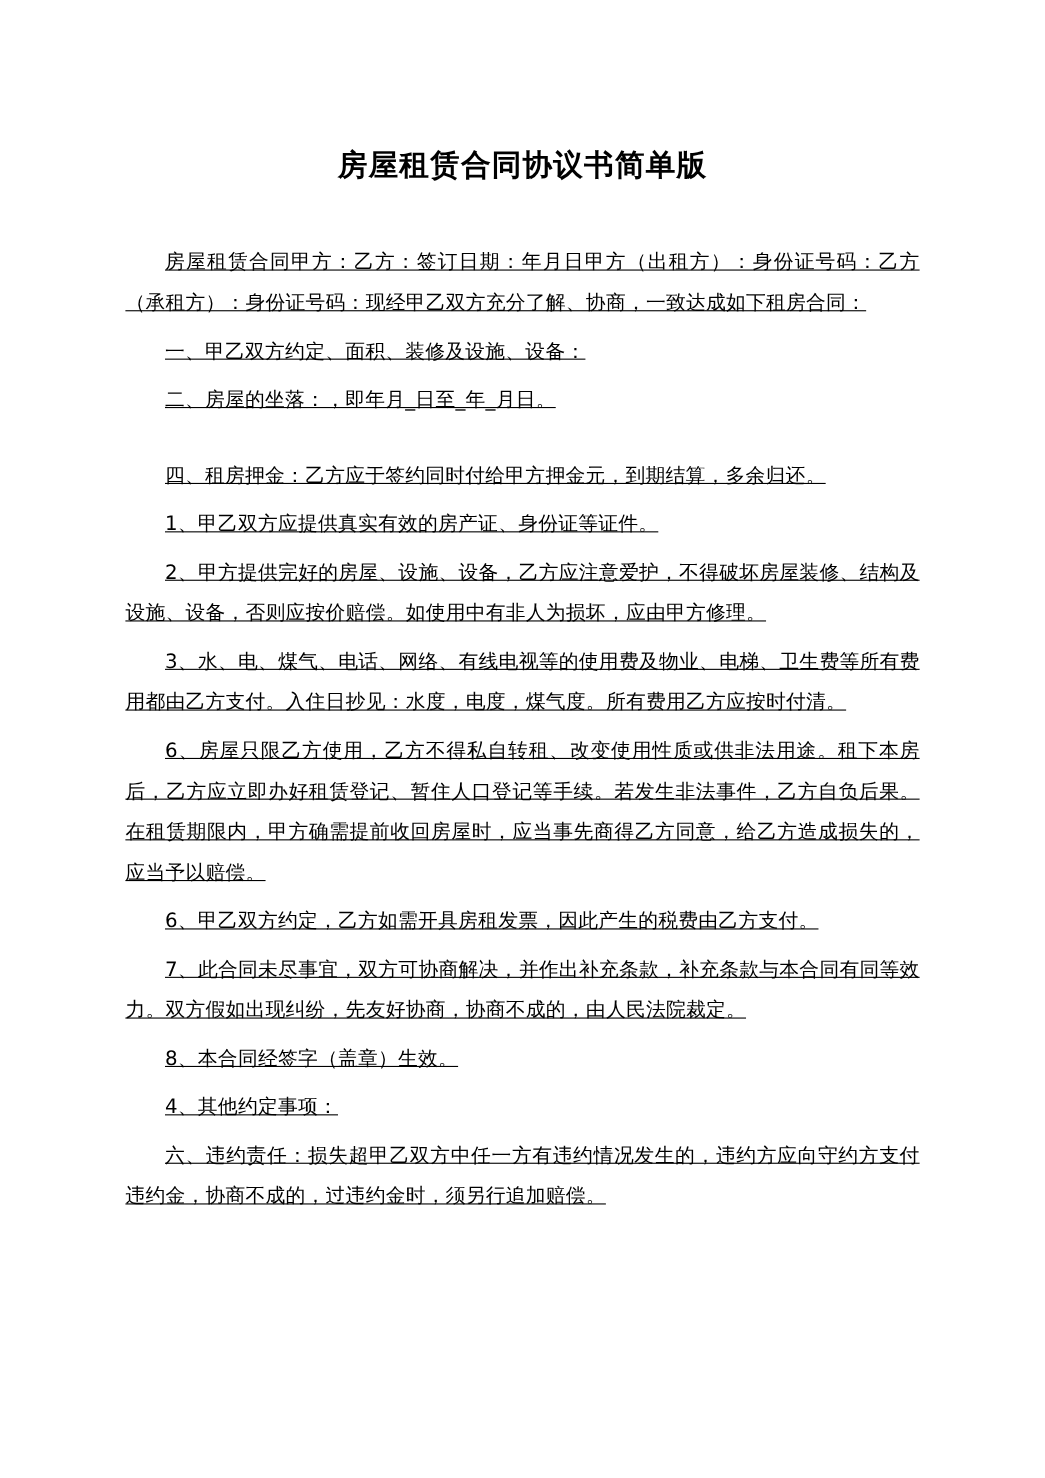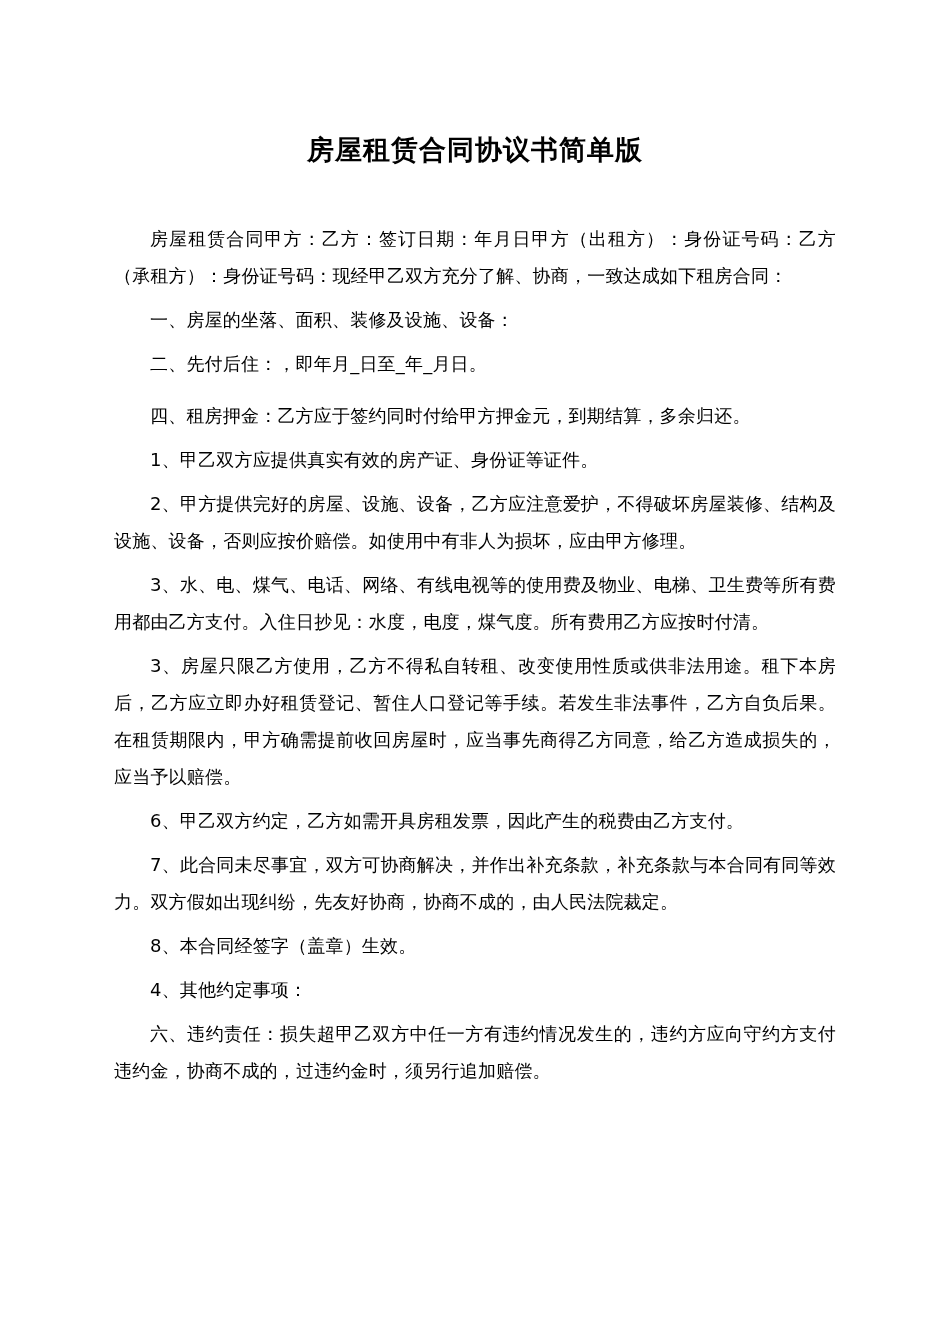--- a/index.html
+++ b/index.html
@@ -29,49 +29,50 @@
     letter-spacing: 1px;
   }
   .para {
     font-size: 18px;
     line-height: 37px;
     margin: 0 0 7px 0;
     text-indent: 2em;
     text-align: justify;
     word-break: break-all;
     letter-spacing: 0.2px;
+    text-decoration: underline;
   }
   .gap-before {
-    margin-top: 15px;
+    margin-top: 32px;
   }
 </style>
 </head>
 <body>
 
 <div class="page">
 
   <h1 class="doc-title">房屋租赁合同协议书简单版</h1>
 
   <p class="para">房屋租赁合同甲方：乙方：签订日期：年月日甲方（出租方）：身份证号码：乙方（承租方）：身份证号码：现经甲乙双方充分了解、协商，一致达成如下租房合同：</p>
 
-  <p class="para">一、房屋的坐落、面积、装修及设施、设备：</p>
+  <p class="para">一、甲乙双方约定、面积、装修及设施、设备：</p>
 
-  <p class="para">二、先付后住：，即年月_日至_年_月日。</p>
+  <p class="para">二、房屋的坐落：，即年月_日至_年_月日。</p>
 
 
   <p class="para gap-before">四、租房押金：乙方应于签约同时付给甲方押金元，到期结算，多余归还。</p>
 
 
   <p class="para">1、甲乙双方应提供真实有效的房产证、身份证等证件。</p>
 
   <p class="para">2、甲方提供完好的房屋、设施、设备，乙方应注意爱护，不得破坏房屋装修、结构及设施、设备，否则应按价赔偿。如使用中有非人为损坏，应由甲方修理。</p>
 
   <p class="para">3、水、电、煤气、电话、网络、有线电视等的使用费及物业、电梯、卫生费等所有费用都由乙方支付。入住日抄见：水度，电度，煤气度。所有费用乙方应按时付清。</p>
 
-  <p class="para">3、房屋只限乙方使用，乙方不得私自转租、改变使用性质或供非法用途。租下本房后，乙方应立即办好租赁登记、暂住人口登记等手续。若发生非法事件，乙方自负后果。在租赁期限内，甲方确需提前收回房屋时，应当事先商得乙方同意，给乙方造成损失的，应当予以赔偿。</p>
+  <p class="para">6、房屋只限乙方使用，乙方不得私自转租、改变使用性质或供非法用途。租下本房后，乙方应立即办好租赁登记、暂住人口登记等手续。若发生非法事件，乙方自负后果。在租赁期限内，甲方确需提前收回房屋时，应当事先商得乙方同意，给乙方造成损失的，应当予以赔偿。</p>
 
 
   <p class="para">6、甲乙双方约定，乙方如需开具房租发票，因此产生的税费由乙方支付。</p>
 
   <p class="para">7、此合同未尽事宜，双方可协商解决，并作出补充条款，补充条款与本合同有同等效力。双方假如出现纠纷，先友好协商，协商不成的，由人民法院裁定。</p>
 
   <p class="para">8、本合同经签字（盖章）生效。</p>
 
   <p class="para">4、其他约定事项：</p>
 

